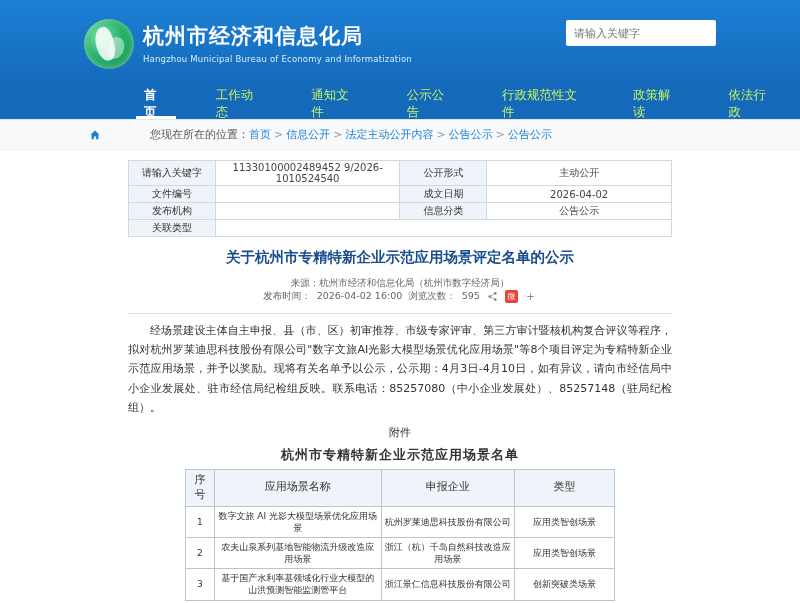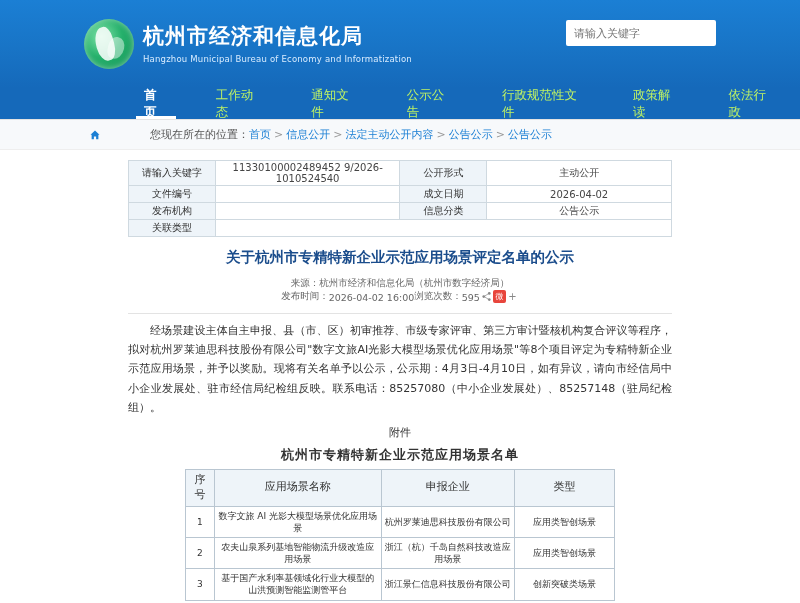--- a/index.html
+++ b/index.html
@@ -174,21 +174,21 @@
     display: flex;
     justify-content: space-between;
     align-items: center;
     font-size: 9.5px;
     color: #666;
     border-bottom: 1px solid #e3e3e3;
     padding-bottom: 10px;
     flex-direction: column;
   }
   .subline-left { }
-  .subline-right { display:flex; align-items:flex-end; }
+  .subline-right { display:flex; align-items:flex-start; gap:6px;}
   .share-ico {
     width: 13px; height: 13px;
     display:flex;align-items:center;justify-content:center;
     font-size: 10px; color:#888;
     cursor:pointer;
   }
   .share-ico.red {
     background:#e8453c; color:#fff; border-radius:2px; font-size:8px;
   }
 

